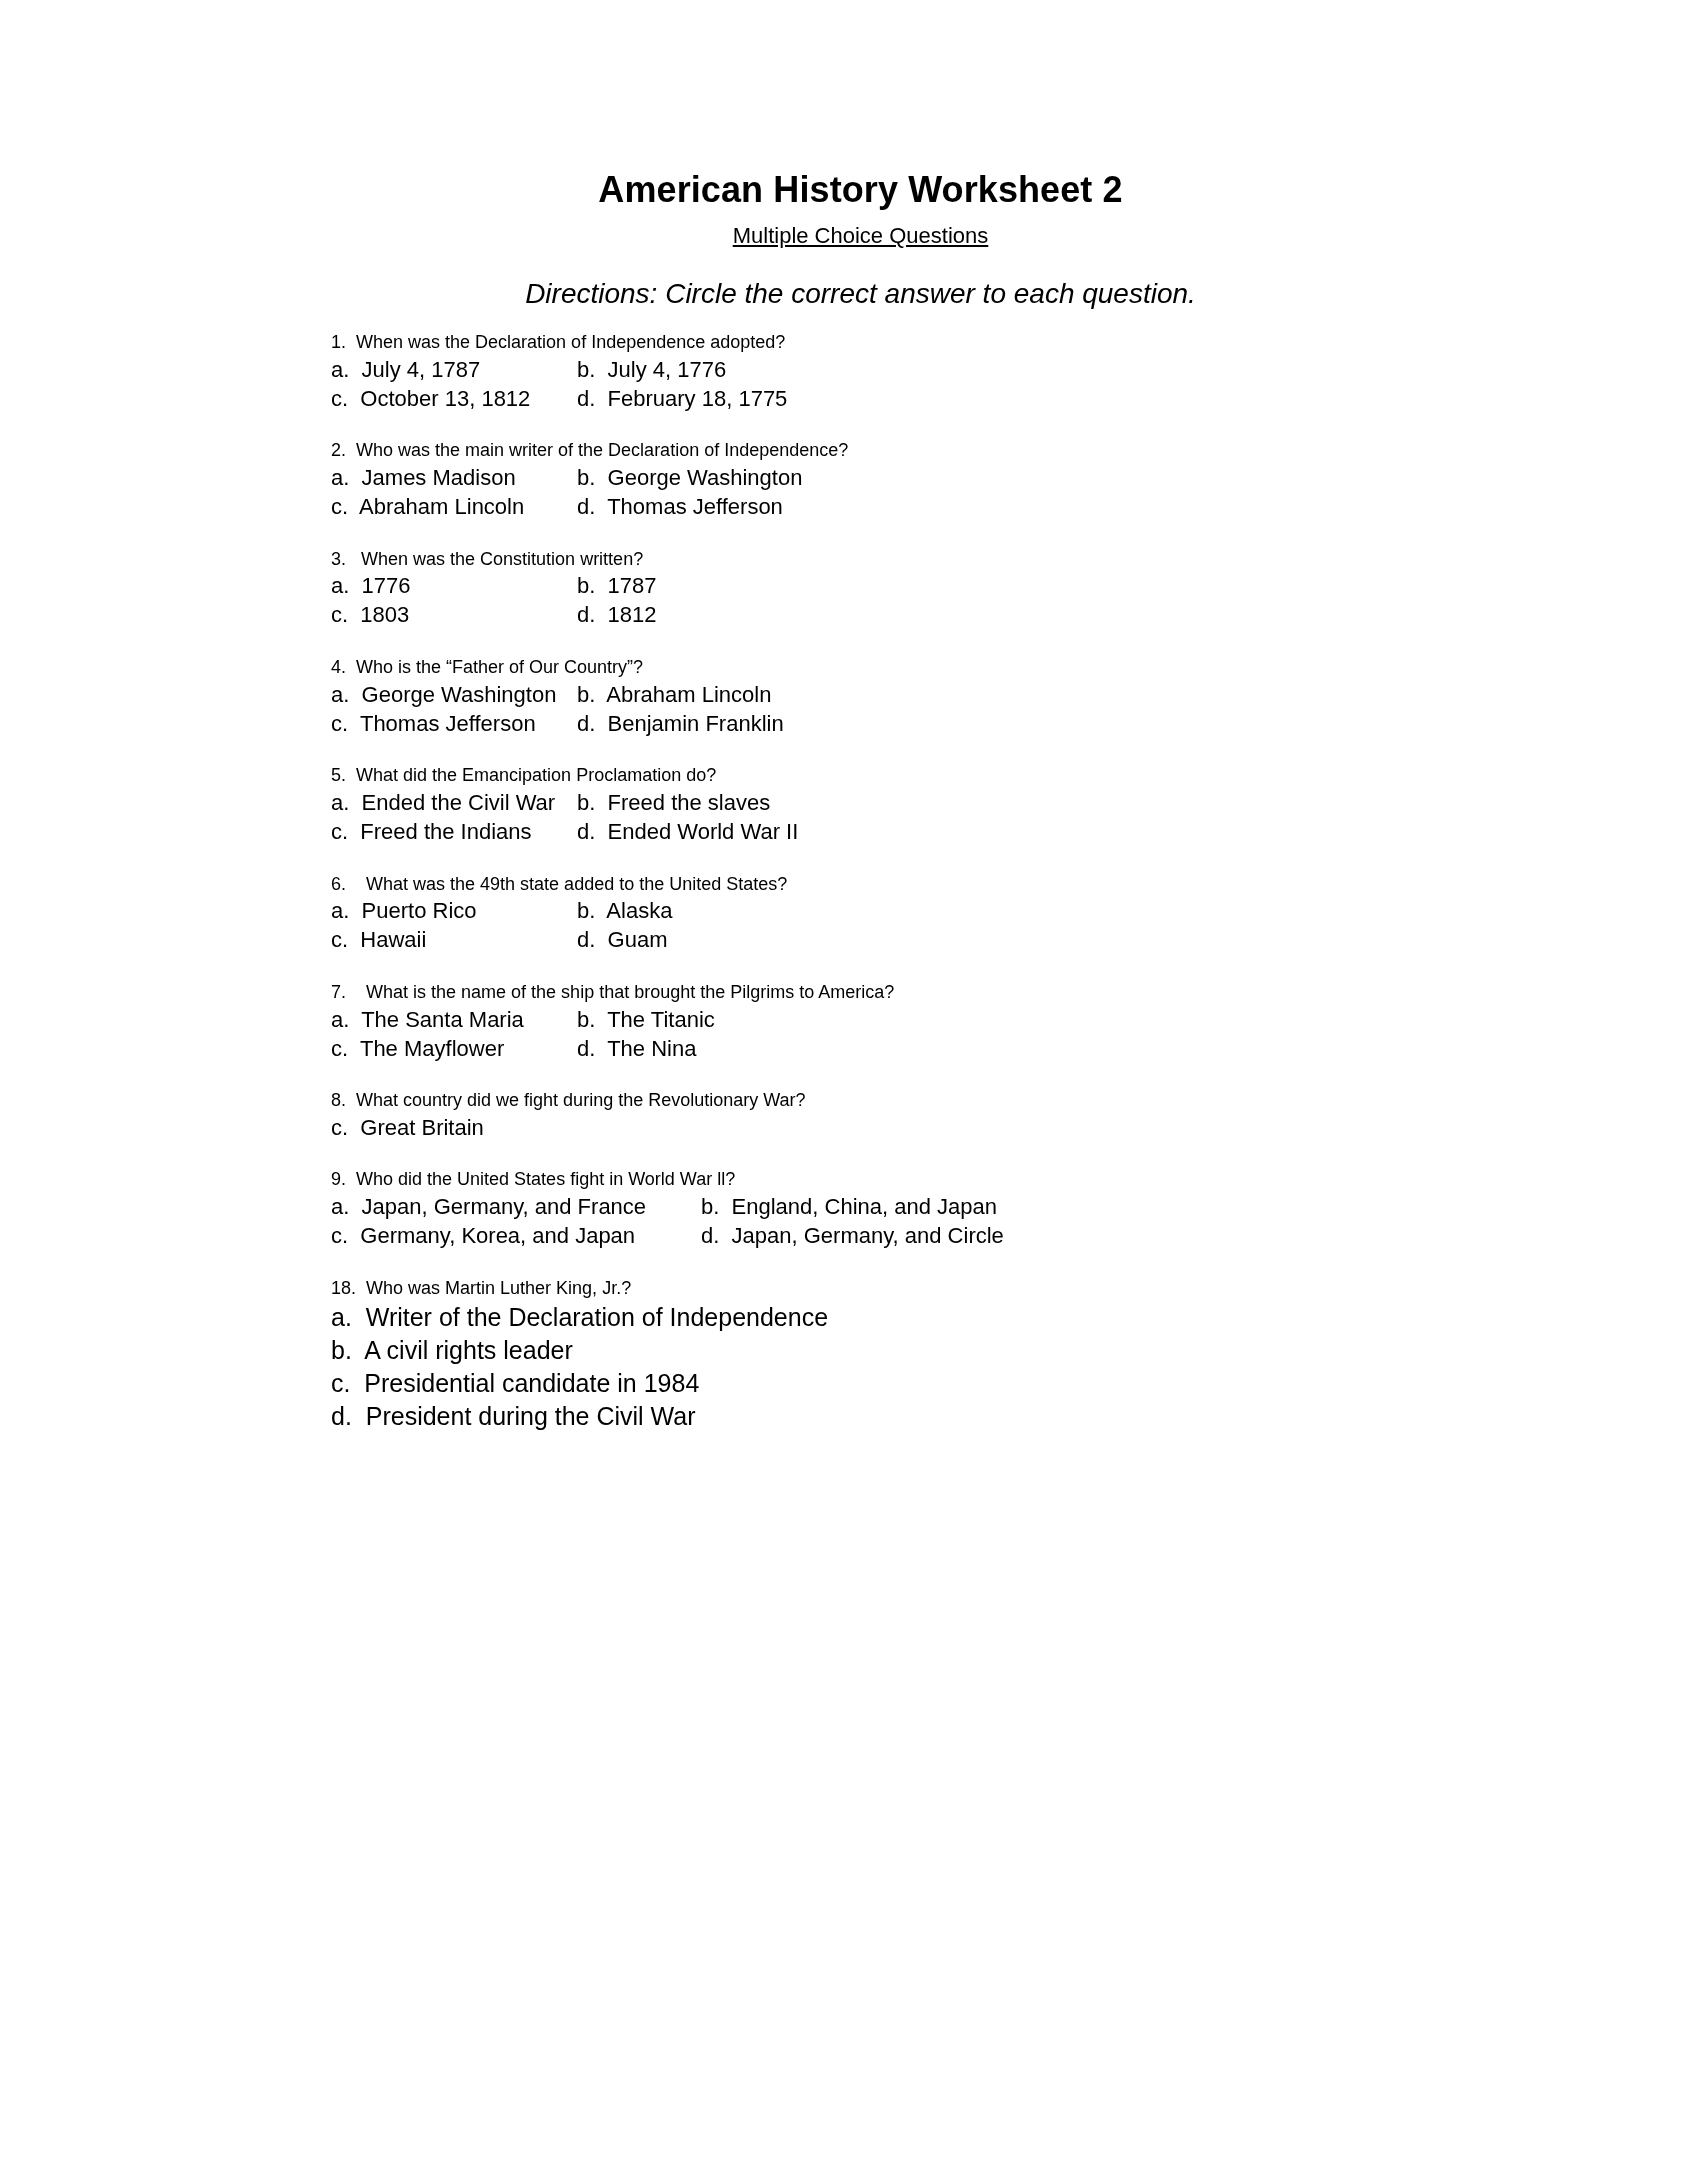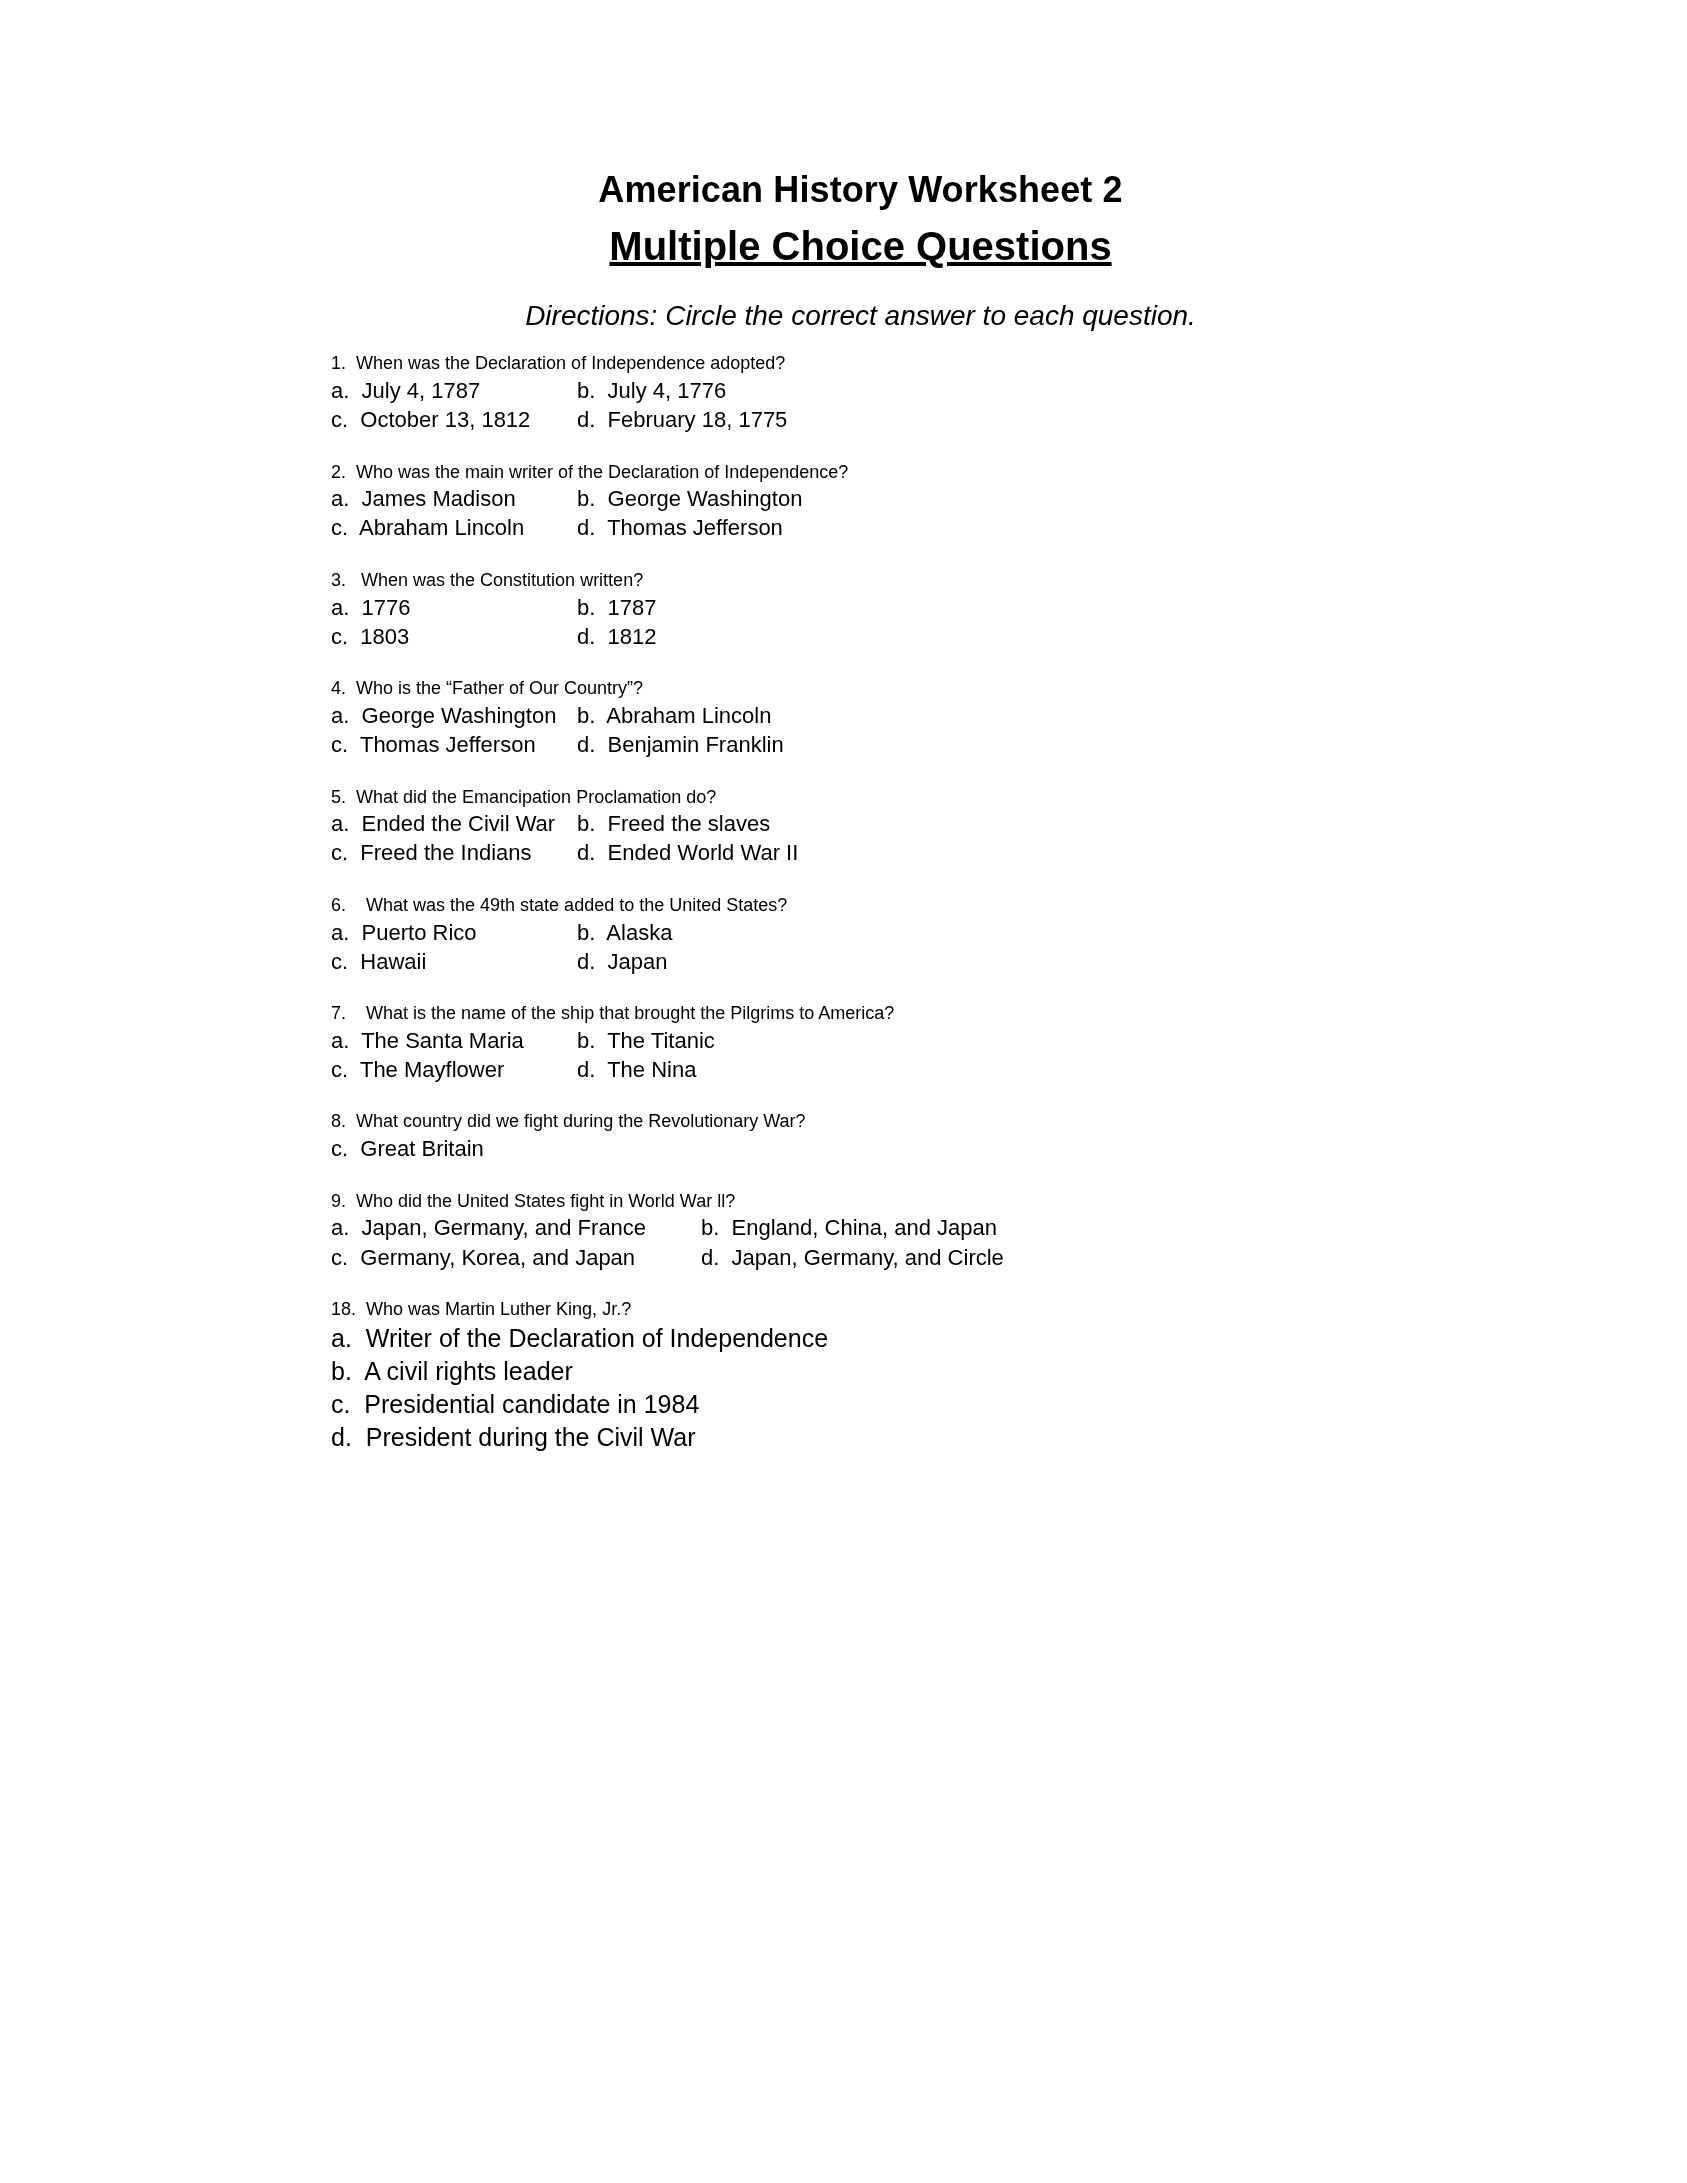--- a/index.html
+++ b/index.html
@@ -29,22 +29,22 @@
   }
   .title {
     font-size: 36px;
     font-weight: bold;
     text-align: center;
     letter-spacing: 0.1px;
     margin: 0 0 0 0;
     line-height: 1.18;
   }
   .subtitle {
-    font-size: 40px;
-    font-weight: bold;
+    font-size: 22px;
+    font-weight: normal;
     text-align: center;
     text-decoration: underline;
     margin: 12px 0 15px 0;
     line-height: 1.18;
   }
   .directions {
     font-size: 28px;
     font-style: italic;
     text-align: center;
     margin: 28px 0 0 0;
@@ -158,21 +158,21 @@
       </div>
 
       <div class="q-block">
         <div class="q-text">6.    What was the 49th state added to the United States?</div>
         <div class="opt-row">
           <span class="opt-a">a.  Puerto Rico</span>
           <span class="opt-b">b.  Alaska</span>
         </div>
         <div class="opt-row">
           <span class="opt-c">c.  Hawaii</span>
-          <span class="opt-d">d.  Japan</span>
+          <span class="opt-d">d.  Guam</span>
         </div>
       </div>
 
       <div class="q-block">
         <div class="q-text">7.    What is the name of the ship that brought the Pilgrims to America?</div>
         <div class="opt-row">
           <span class="opt-a">a.  The Santa Maria</span>
           <span class="opt-b">b.  The Titanic</span>
         </div>
         <div class="opt-row">

